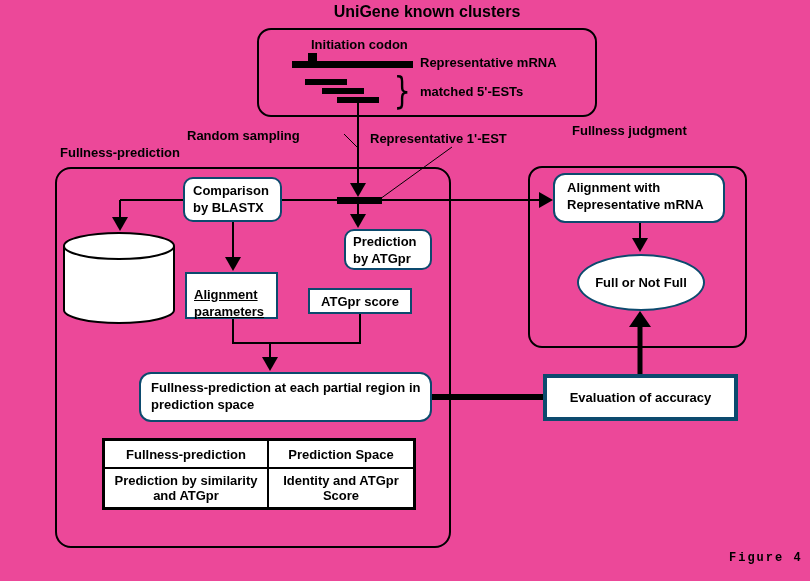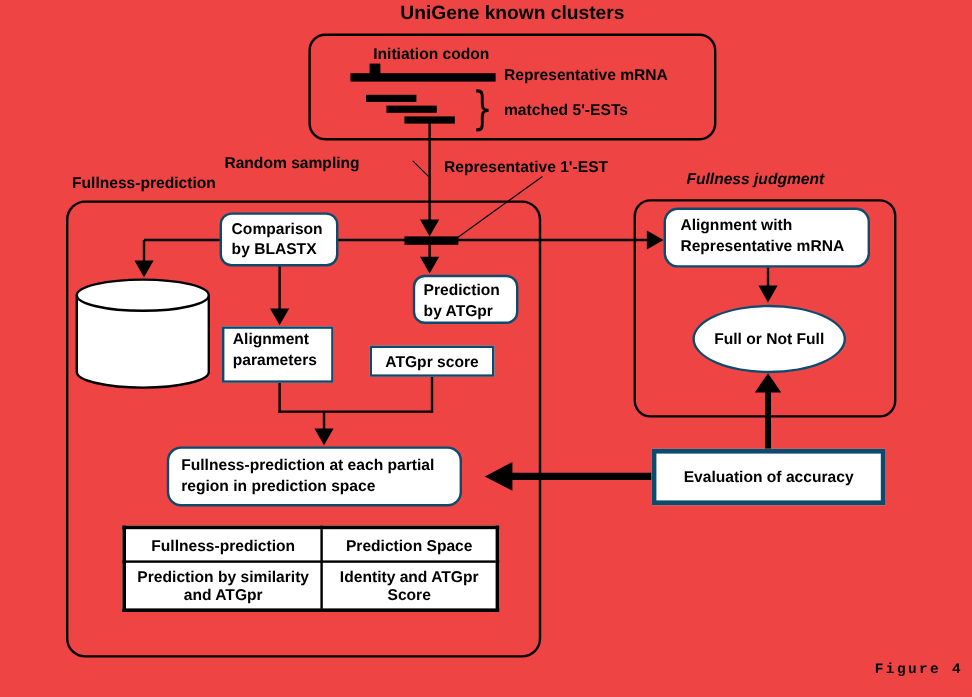--- a/index.html
+++ b/index.html
@@ -1,17 +1,17 @@
 <!DOCTYPE html>
 <html><head>
 <meta charset="utf-8">
 <style>
   html,body{margin:0;padding:0;background:#fff;}
   #stage{
-    position:relative;width:810px;height:581px;background:#ef4444;
+    position:relative;width:810px;height:581px;background:#ec4899;
     font-family:"Liberation Sans",sans-serif;font-weight:bold;color:#000;
     overflow:hidden;
   }
   .lbl{position:absolute;font-size:13px;white-space:nowrap;z-index:4;}
   .container{
     position:absolute;border:2px solid #000;border-radius:15px;
     background:transparent;z-index:1;box-sizing:border-box;
   }
   #lines{position:absolute;left:0;top:0;z-index:2;pointer-events:none;}
   .node{
@@ -110,27 +110,27 @@
   <div class="lbl" style="left:420px;top:55px;">Representative mRNA</div>
   <div class="bar" style="left:305px;top:79px;width:42px;height:6px;"></div>
   <div class="bar" style="left:322px;top:88px;width:42px;height:6px;"></div>
   <div class="bar" style="left:337px;top:97px;width:42px;height:6px;"></div>
   <div id="brace">}</div>
   <div class="lbl" style="left:420px;top:84px;">matched 5'-ESTs</div>
 
   <div class="lbl" style="left:187px;top:128px;">Random sampling</div>
   <div class="lbl" style="left:370px;top:131px;">Representative 1'-EST</div>
   <div class="lbl" style="left:60px;top:145px;">Fullness-prediction</div>
-  <div class="lbl" style="left:572px;top:141px;font-style:italic;">Fullness judgment</div>
+  <div class="lbl" style="left:572px;top:123px;">Fullness judgment</div>
 
   <div class="node rounded" style="left:183px;top:177px;width:99px;height:45px;padding:3px 0 0 8px;">Comparison by BLASTX</div>
-  <div class="node" style="left:185px;top:272px;width:93px;height:47px;padding:0 0 0 7px;">Alignment parameters</div>
+  <div class="node" style="left:185px;top:272px;width:93px;height:47px;padding:12px 0 0 7px;text-decoration:underline;">Alignment parameters</div>
   <div class="node rounded" style="left:315px;top:229px;width:88px;height:41px;padding:2px 0 0 7px;margin-left:29px;">Prediction by ATGpr</div>
   <div class="node center" style="left:308px;top:288px;width:104px;height:26px;">ATGpr score</div>
-  <div class="node" style="left:139px;top:372px;width:246px;height:50px;border-radius:12px;padding:5px 0 0 10px;">Fullness-prediction at each partial region in prediction space</div>
+  <div class="node" style="left:139px;top:372px;width:293px;height:50px;border-radius:12px;padding:5px 0 0 10px;">Fullness-prediction at each partial region in prediction space</div>
   <div class="node" style="left:553px;top:173px;width:172px;height:50px;border-radius:12px;padding:4px 0 0 12px;">Alignment with Representative mRNA</div>
   <div id="full-ellipse" class="node center" style="left:577px;top:254px;width:128px;height:57px;">Full or Not Full</div>
   <div id="evaluation-box" class="node center" style="left:543px;top:374px;width:195px;height:47px;">Evaluation of accuracy</div>
 
   <table id="result-table">
     <tbody>
       <tr>
         <td class="c1 r0">Fullness-prediction</td>
         <td class="c2 r0">Prediction Space</td>
       </tr>

